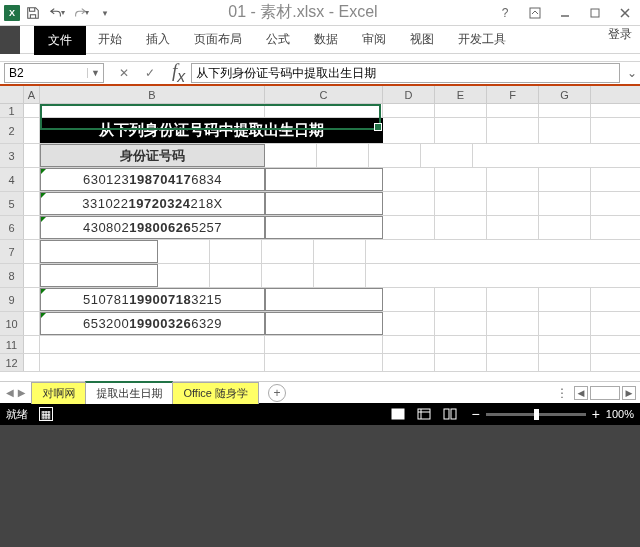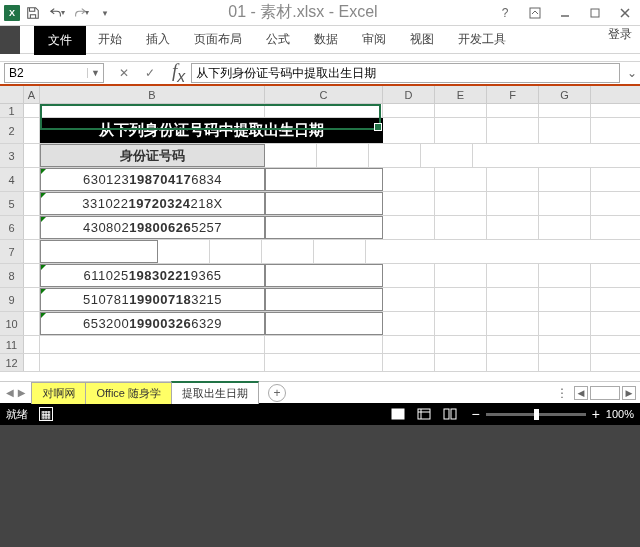--- a/index.html
+++ b/index.html
@@ -246,23 +246,20 @@
         <div class="c A"></div>
         <div class="c C"></div>
         <div class="c D"></div>
         <div class="c E"></div>
         <div class="c F"></div>
         <div class="c G"></div>
       </div>
     <div class="row r-data">
         <div class="rh">8</div>
         <div class="c A"></div>
-        <div class="c B">
-          <span class="id-num"><span>611025</span><span class="bold">19830221</span><span>9365</span></span>
-        </div>
         <div class="c C"></div>
         <div class="c D"></div>
         <div class="c E"></div>
         <div class="c F"></div>
         <div class="c G"></div>
       </div>
     <div class="row r-data">
         <div class="rh">9</div>
         <div class="c A"></div>
         <div class="c B">
@@ -309,22 +306,22 @@
   </div>
   <div class="selected-outline"></div>
 </div>
 
 <div class="sheet-tabs">
   <div class="nav">
     <span>◀</span>
     <span>▶</span>
   </div>
   <div class="tab">对啊网</div>
+  <div class="tab active">提取出生日期</div>
   <div class="tab">Office 随身学</div>
-  <div class="tab active">提取出生日期</div>
   <div class="add-sheet">+</div>
   <div class="spacer"></div>
   <div class="dots">⋮</div>
   <div class="hscroll">
     <div class="hbtn">◀</div>
     <div class="hbtn" style="width:30px"></div>
     <div class="hbtn">▶</div>
   </div>
 </div>
 

